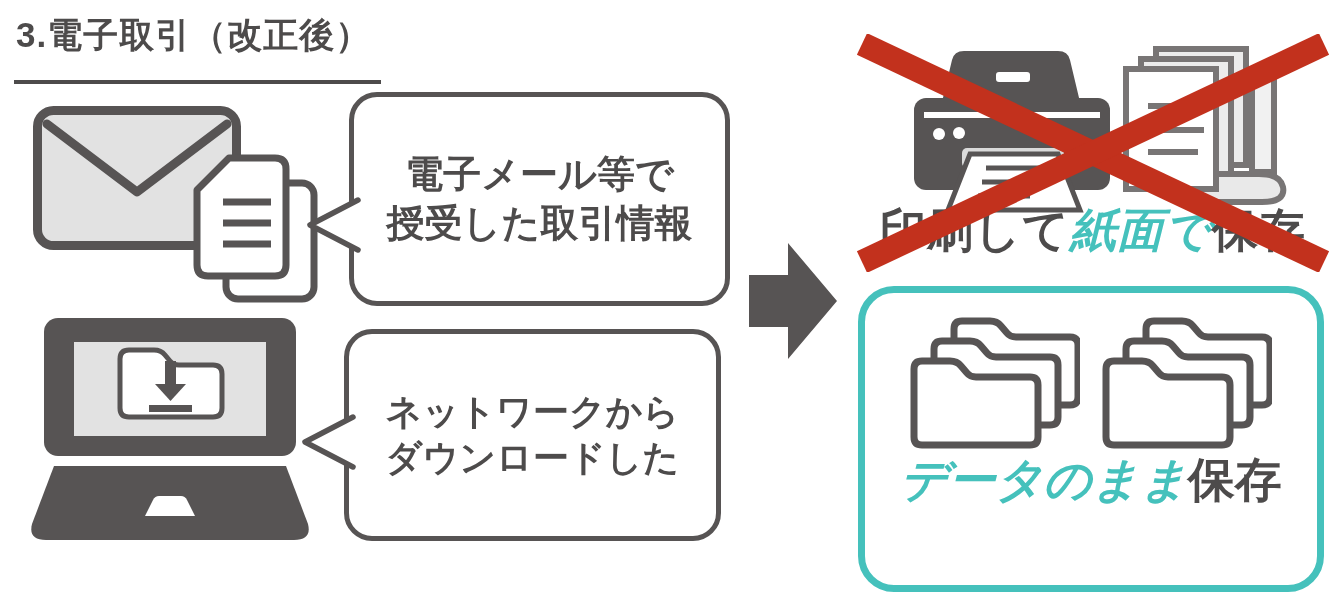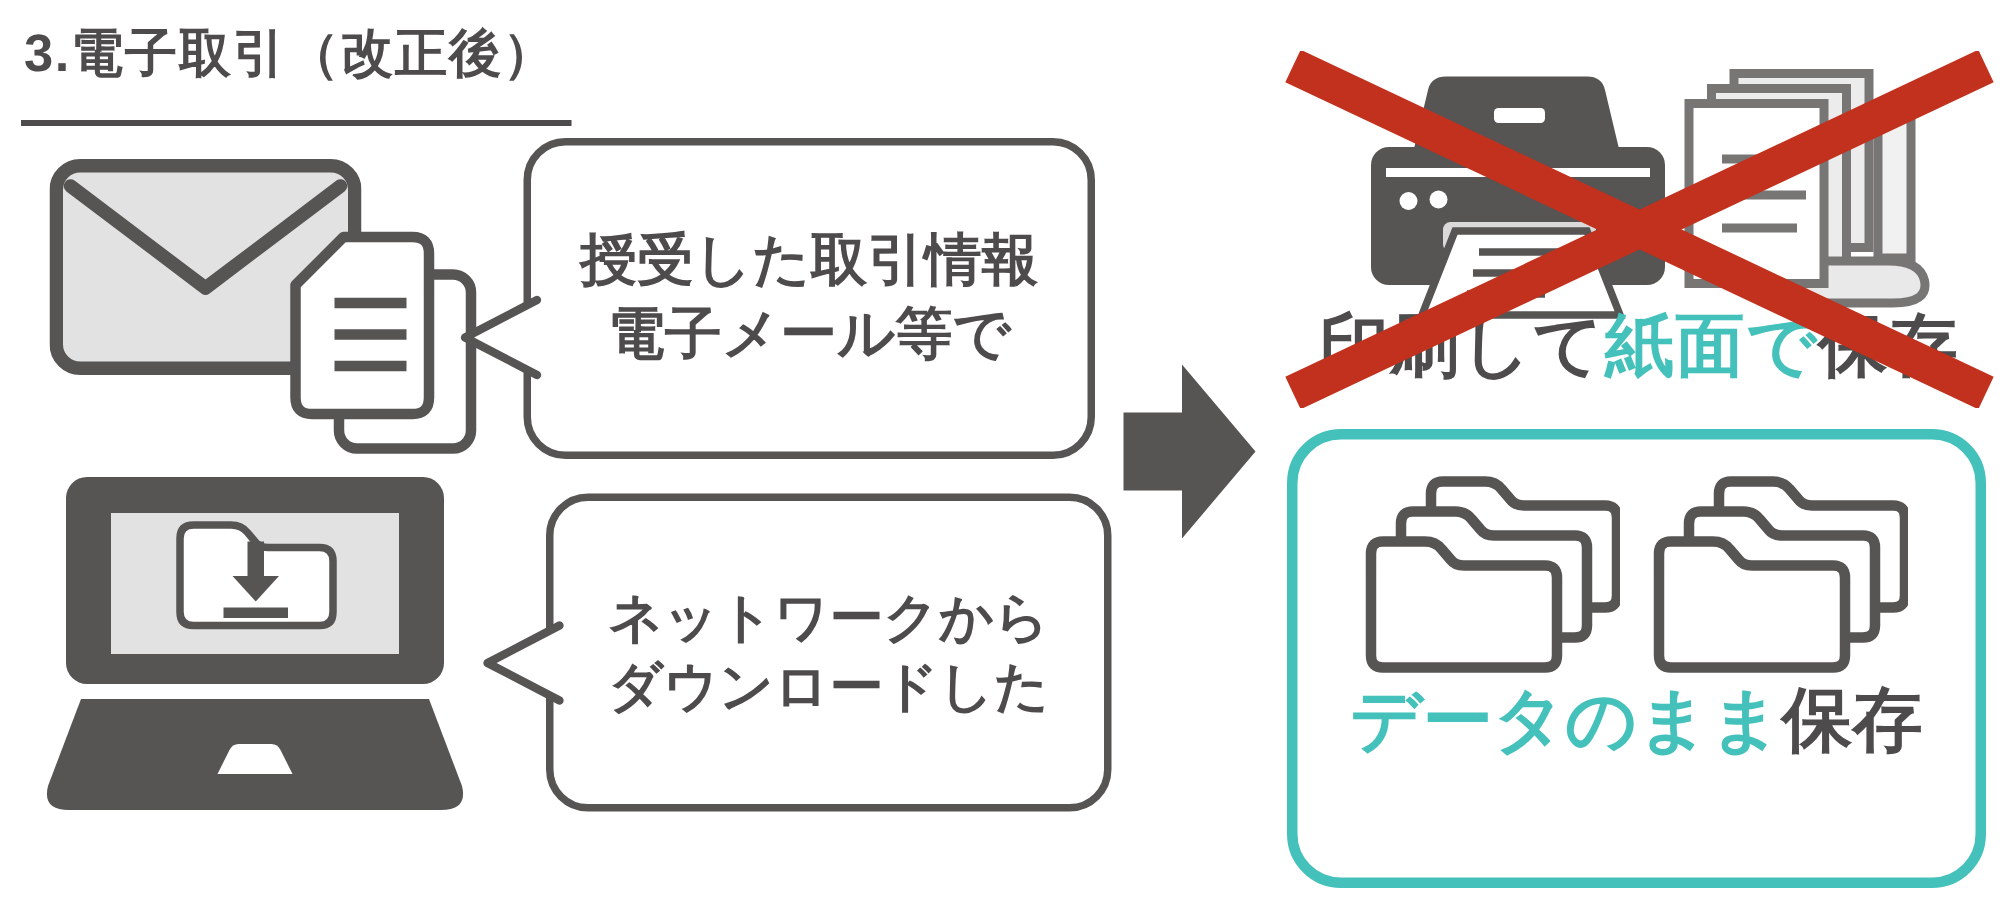--- a/index.html
+++ b/index.html
@@ -14,37 +14,37 @@
     border-bottom:4px solid var(--text-dark);padding:0 10px 21px 2px;letter-spacing:1px;
     white-space:nowrap;
   }
   .bubble{
     background:#fff;border:5px solid var(--ink);border-radius:28px;
     display:flex;flex-direction:column;justify-content:center;align-items:center;
     color:var(--text-dark);font-weight:900;text-align:center;
   }
   .bubble .ln{line-height:1.28;white-space:nowrap;}
   #bubble-email{left:349px;top:92px;width:371px;height:204px;font-size:38px;}
-  #bubble-download{left:364px;top:329px;width:367px;height:202px;font-size:36px;}
+  #bubble-download{left:344px;top:329px;width:367px;height:202px;font-size:36px;}
   .tail{position:absolute;left:-47px;width:54px;height:56px;overflow:visible;}
   #bubble-email .tail{top:100px;}
   #bubble-download .tail{top:80px;}
 
   .fill-ink{fill:var(--ink);}
   .fill-light{fill:var(--light);}
   .stroke-ink{stroke:var(--ink);}
   .stroke-ink2{stroke:var(--ink2);}
   .stroke-red{stroke:var(--red);}
 
   .caption{
     left:856px;top:204px;width:474px;text-align:center;
     font-size:46px;font-weight:900;letter-spacing:1px;line-height:1.15;white-space:nowrap;
   }
   .c-dark{color:var(--text-dark);}
-  .c-teal{color:var(--teal);}
+  .c-teal{color:var(--teal);font-style:italic;}
 
   #allowed-box{
     left:858px;top:286px;width:466px;height:306px;box-sizing:border-box;
     background:#fff;border:7px solid var(--teal);border-radius:36px;
     display:flex;flex-direction:column;align-items:center;
   }
   #folders-row{display:flex;gap:22px;margin-top:20px;}
   .allowed-line{font-size:47px;font-weight:900;line-height:1.16;white-space:nowrap;text-align:right;}
   #allowed-line1{margin-top:4px;}
 </style>
@@ -63,22 +63,22 @@
   <svg class="abs" style="left:193px;top:154px;" width="128" height="152" viewBox="0 0 128 152">
     <rect x="33" y="29" width="88" height="116" rx="12" fill="#fff" class="stroke-ink" stroke-width="7"></rect>
     <path d="M 36 4 H 82 Q 93 4 93 15 V 111 Q 93 122 82 122 H 15 Q 4 122 4 111 V 36 Z" fill="#fff" class="stroke-ink" stroke-width="7" stroke-linejoin="round"></path>
     <path d="M 30 48 H 78 M 30 69 H 78 M 30 90 H 78" class="stroke-ink" stroke-width="7"></path>
   </svg>
 
   <div id="bubble-email" class="abs bubble">
     <svg class="tail" viewBox="0 0 54 56">
       <path d="M 51 3 L 3 28 L 51 53" fill="#fff" class="stroke-ink" stroke-width="5.5" stroke-linejoin="round" stroke-linecap="round"></path>
     </svg>
+    <div class="ln">電子メール等で</div>
     <div class="ln">授受した取引情報</div>
-    <div class="ln">電子メール等で</div>
   </div>
 
   <svg class="abs" style="left:24px;top:318px;" width="292" height="232" viewBox="0 0 292 232">
     <rect x="20" y="0" width="252" height="138" rx="14" class="fill-ink"></rect>
     <rect x="50" y="24" width="192" height="94" class="fill-light"></rect>
     <g transform="translate(93,29)">
       <path d="M 3 12 q 0 -9 9 -9 h 25 q 7 0 11 5 l 5 6 q 3 4 9 4 h 34 q 9 0 9 9 v 34 q 0 9 -9 9 H 12 q -9 0 -9 -9 z" fill="#fff" class="stroke-ink" stroke-width="5" stroke-linejoin="round"></path>
       <rect x="48" y="14" width="11" height="24" class="fill-ink"></rect>
       <polygon points="38,37 69,37 53.5,54" class="fill-ink"></polygon>
       <rect x="32" y="58" width="43" height="7" class="fill-ink"></rect>

